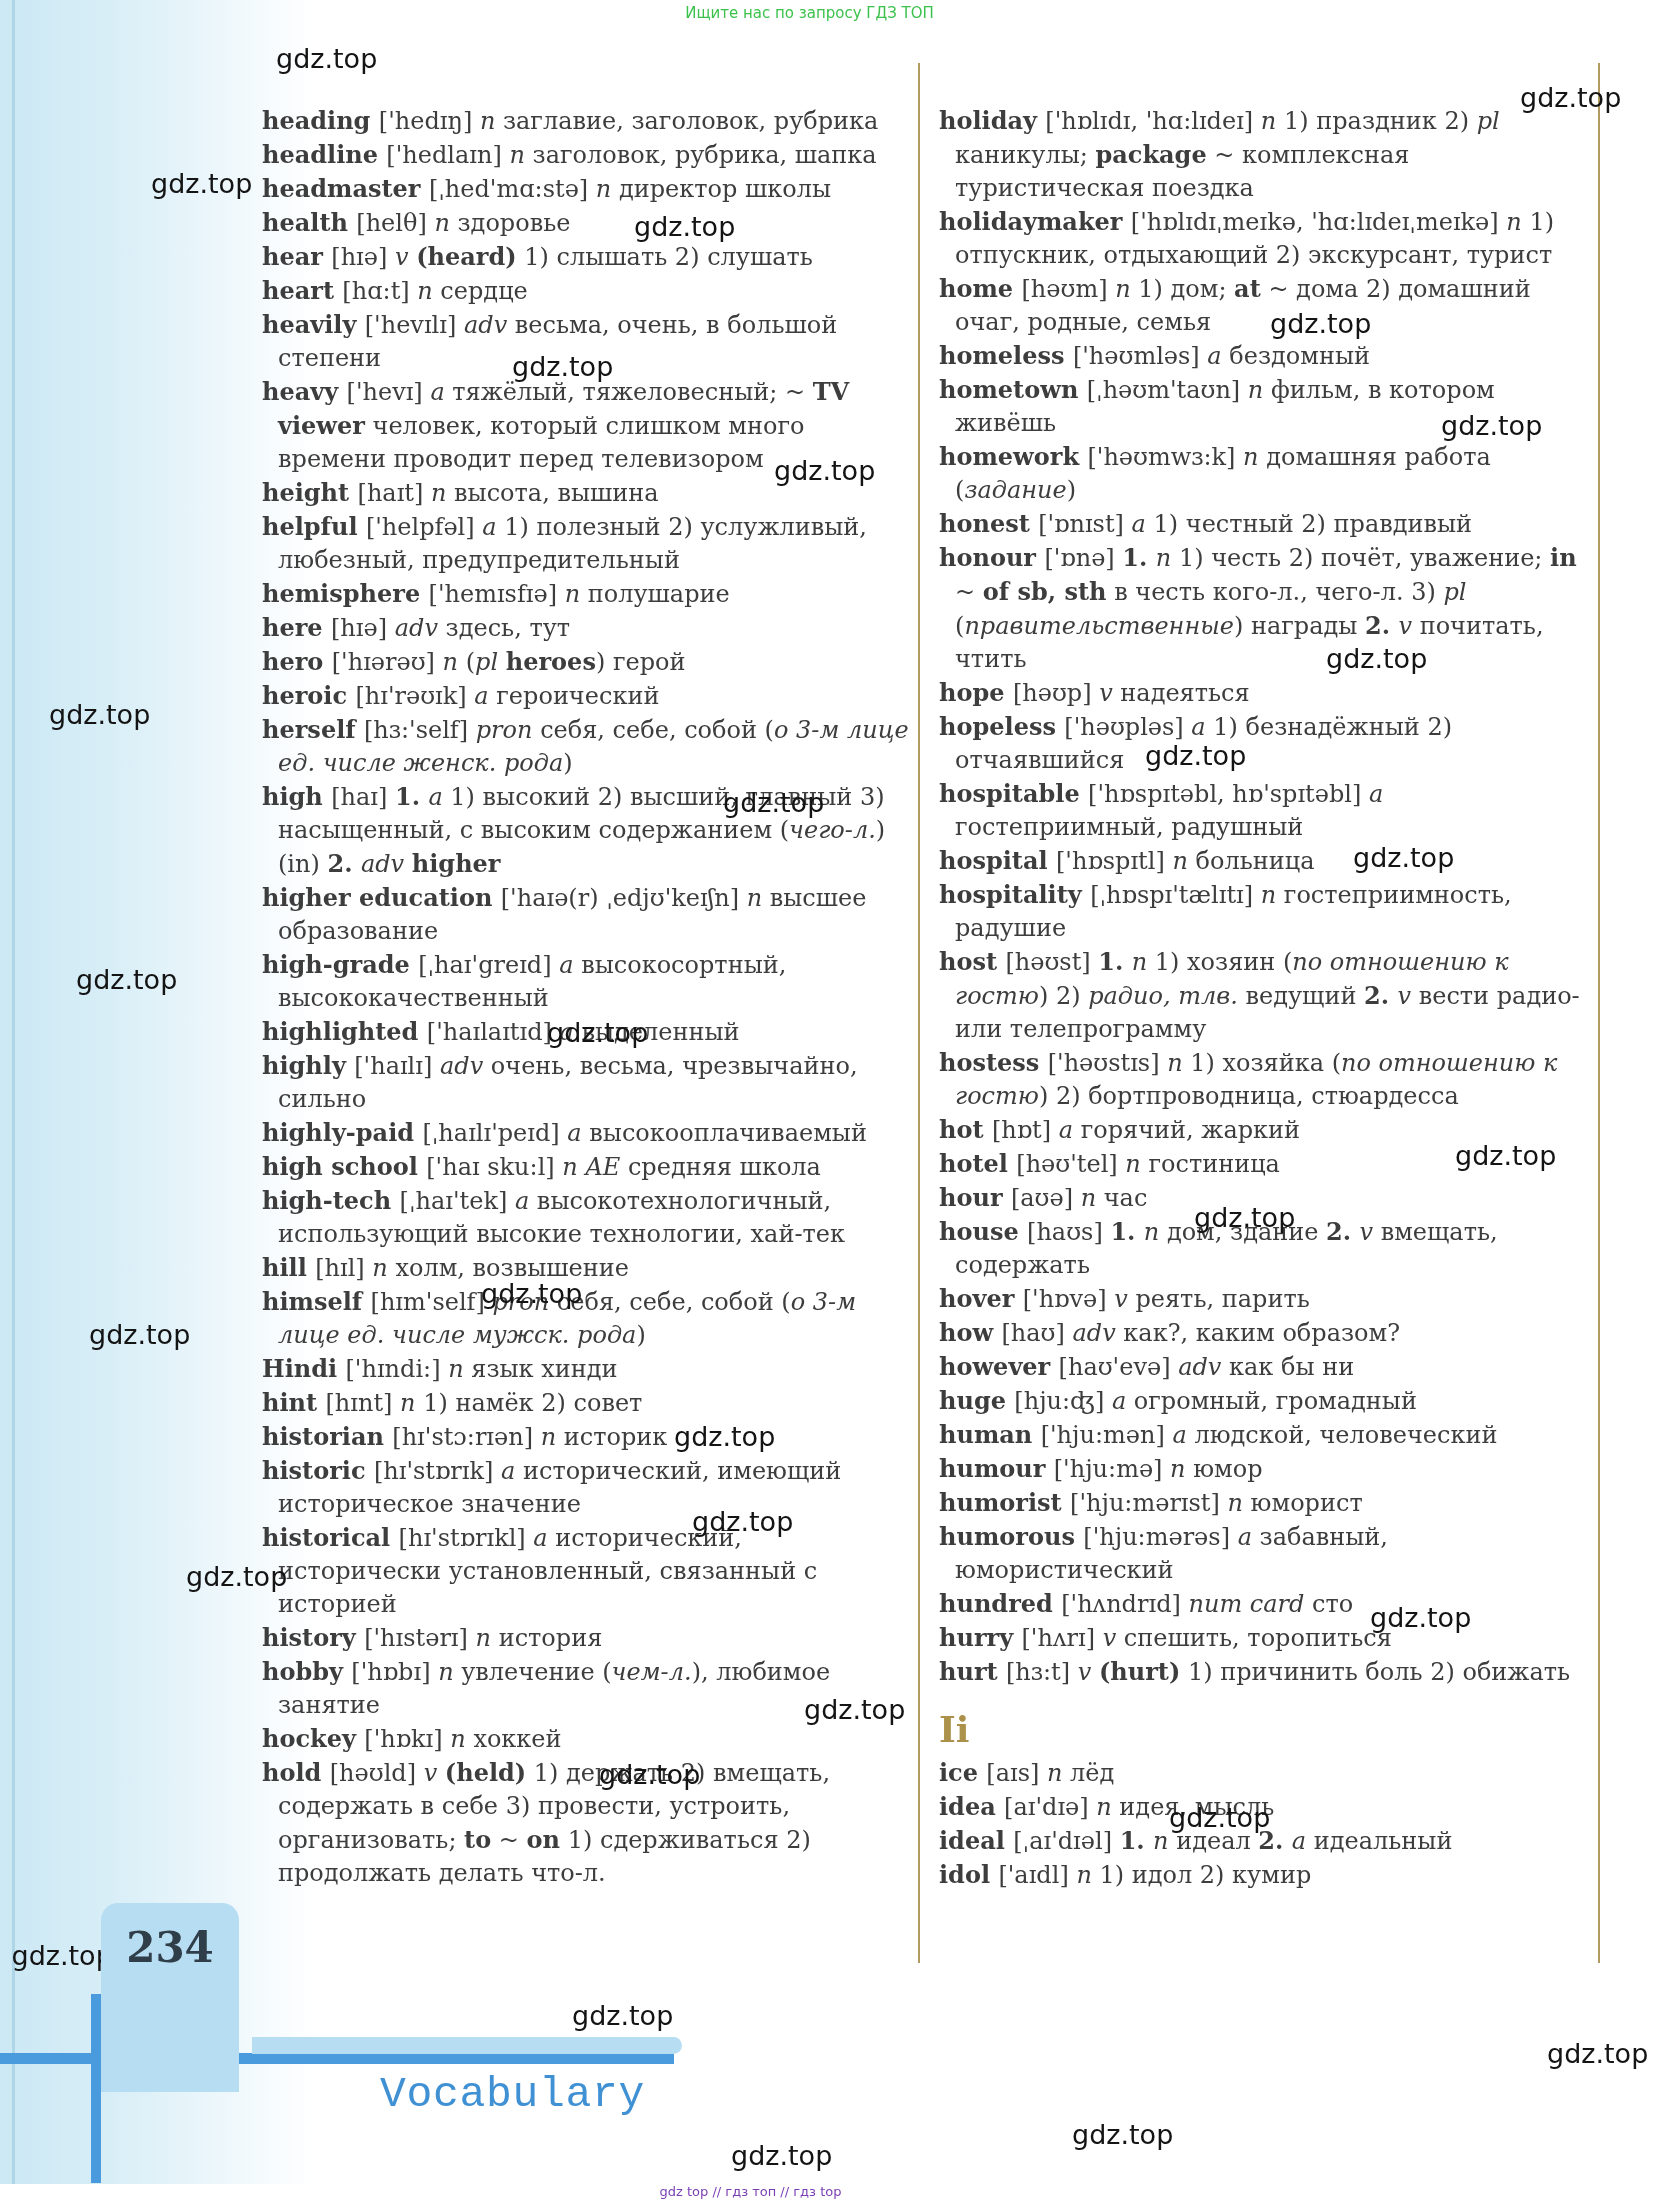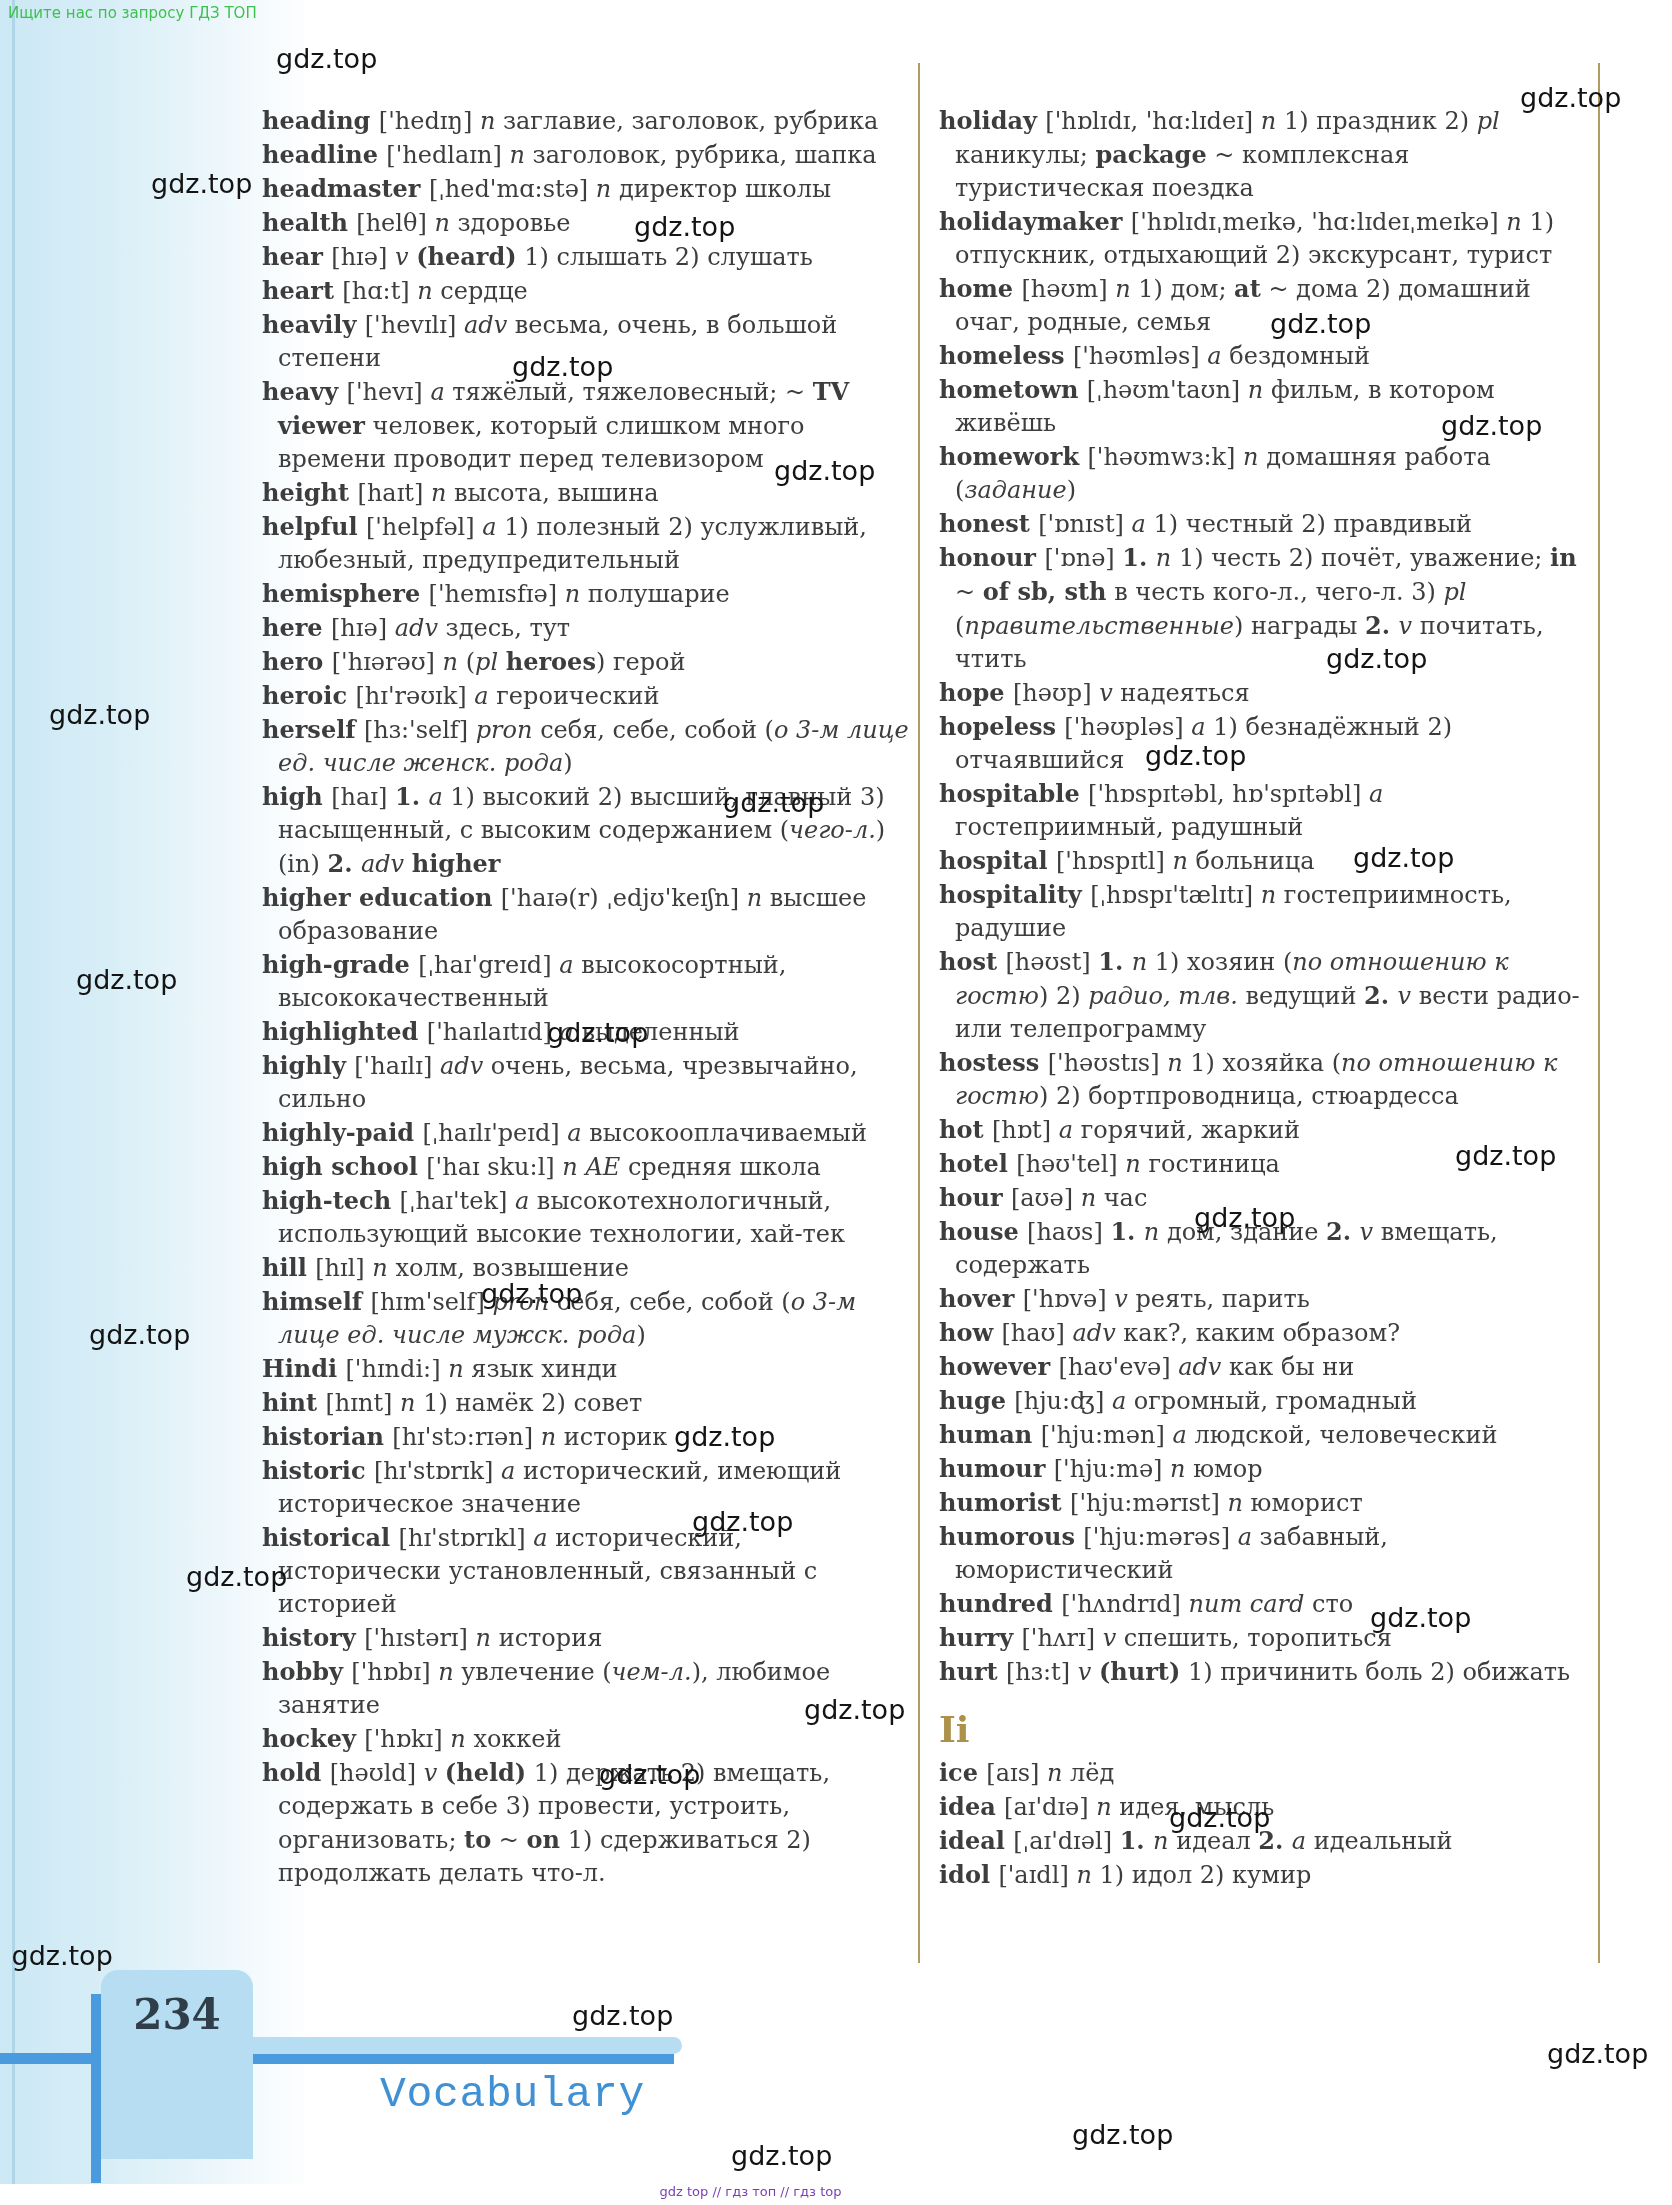--- a/index.html
+++ b/index.html
@@ -1,39 +1,39 @@
 <!DOCTYPE html>
 <html style="--text: #3d3d3d; --grad: #cbe8f4; --green: #3cc24c; --tan: #b29b61; --letter: #ab9149; --mblue: #4a9ade; --lblue: #b7ddf2; --pagenum: #2f3e48; --vblue: #4090d4; --purple: #7b3fb5;font-size:11.5px"><head>
 <meta charset="utf-8">
 <style>
   html,body{margin:0;padding:0;background:#fff;}
   .page{position:relative;width:1673px;height:2205px;background:#fff;overflow:hidden;
         font-family:"DejaVu Serif", serif;color:var(--text,#3d3d3d);}
   .left-gradient{position:absolute;left:0;top:0;width:315px;height:2184px;
         background:linear-gradient(to right, var(--grad,#cbe8f4) 0%, #d8eef7 35%, rgba(255,255,255,0) 100%);}
   .left-edge-line{position:absolute;left:11.5px;top:0;width:3.6px;height:2184px;background:rgba(140,190,215,.45);}
-  .header-note{position:absolute;left:0;top:4.3px;width:1619px;text-align:left;
-        font-family:"DejaVu Sans",sans-serif;font-size:15px;color:var(--green,#3cc24c);margin-left:8px;}
+  .header-note{position:absolute;left:0;top:4.3px;width:1619px;text-align:center;
+        font-family:"DejaVu Sans",sans-serif;font-size:15px;color:var(--green,#3cc24c);}
   .vline{position:absolute;top:63px;height:1900px;width:2.2px;background:var(--tan,#b29b61);}
   .vline-mid{left:918px;}
   .vline-right{left:1598px;}
   .col{position:absolute;top:104px;font-size:24px;line-height:33px;text-align:left;}
   .col-left{left:262px;width:649px;}
   .col-right{left:939px;width:656px;}
   .entry{padding-left:16px;text-indent:-16px;margin:0;}
   .s-b{font-weight:bold;}
   .s-i{font-style:italic;}
   .letter{font-size:36px;line-height:40px;font-weight:bold;color:var(--letter,#ab9149);
         margin:20px 0 7.2px 0;padding-left:0;text-indent:0;}
   .wm{position:absolute;font-family:"DejaVu Sans",sans-serif;font-size:27px;color:#141414;
         white-space:nowrap;}
   
   .hstripe{position:absolute;left:0;top:2053px;width:674px;height:10.8px;background:var(--mblue,#4a9ade);z-index:1;}
   .blue-vline{position:absolute;left:91px;top:1994px;width:10px;height:189px;background:var(--mblue,#4a9ade);z-index:2;}
-  .tab{position:absolute;left:101px;top:1970px;width:152px;height:189px;background:var(--lblue,#b7ddf2);
+  .tab{position:absolute;left:101px;top:1903px;width:138px;height:189px;background:var(--lblue,#b7ddf2);
         border-radius:17px 17px 0 0;z-index:2;}
   .pagenum{margin-top:20px;text-align:center;font-size:42px;font-weight:bold;color:var(--pagenum,#2f3e48);
         font-family:"DejaVu Serif",serif;}
   .hbar{position:absolute;left:252px;top:2037px;width:430px;height:17px;background:var(--lblue,#b7ddf2);
         border-radius:0 10px 10px 0;z-index:2;}
   .vocab{position:absolute;left:380px;top:2070px;font-family:Liberation Mono, monospace;
         font-size:43px;color:var(--vblue,#4090d4);letter-spacing:0.7px;z-index:2;}
   .footer-note{position:absolute;left:0;top:2184px;width:1501px;text-align:center;
         font-family:"DejaVu Sans",sans-serif;font-size:13px;color:var(--purple,#7b3fb5);}
 </style>

